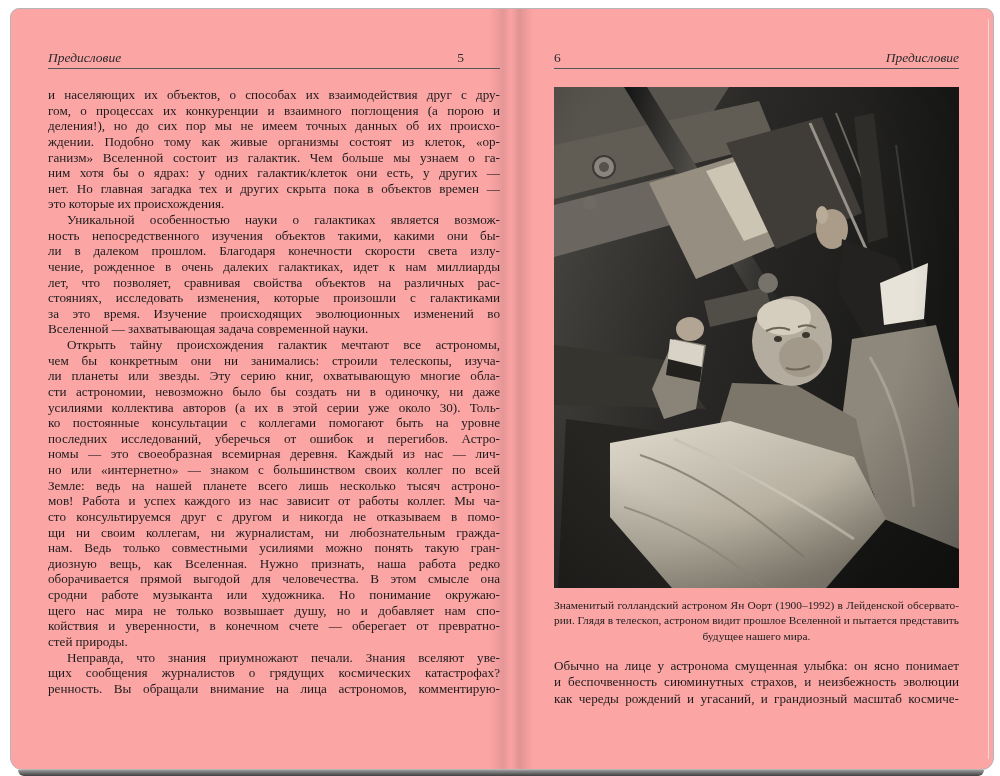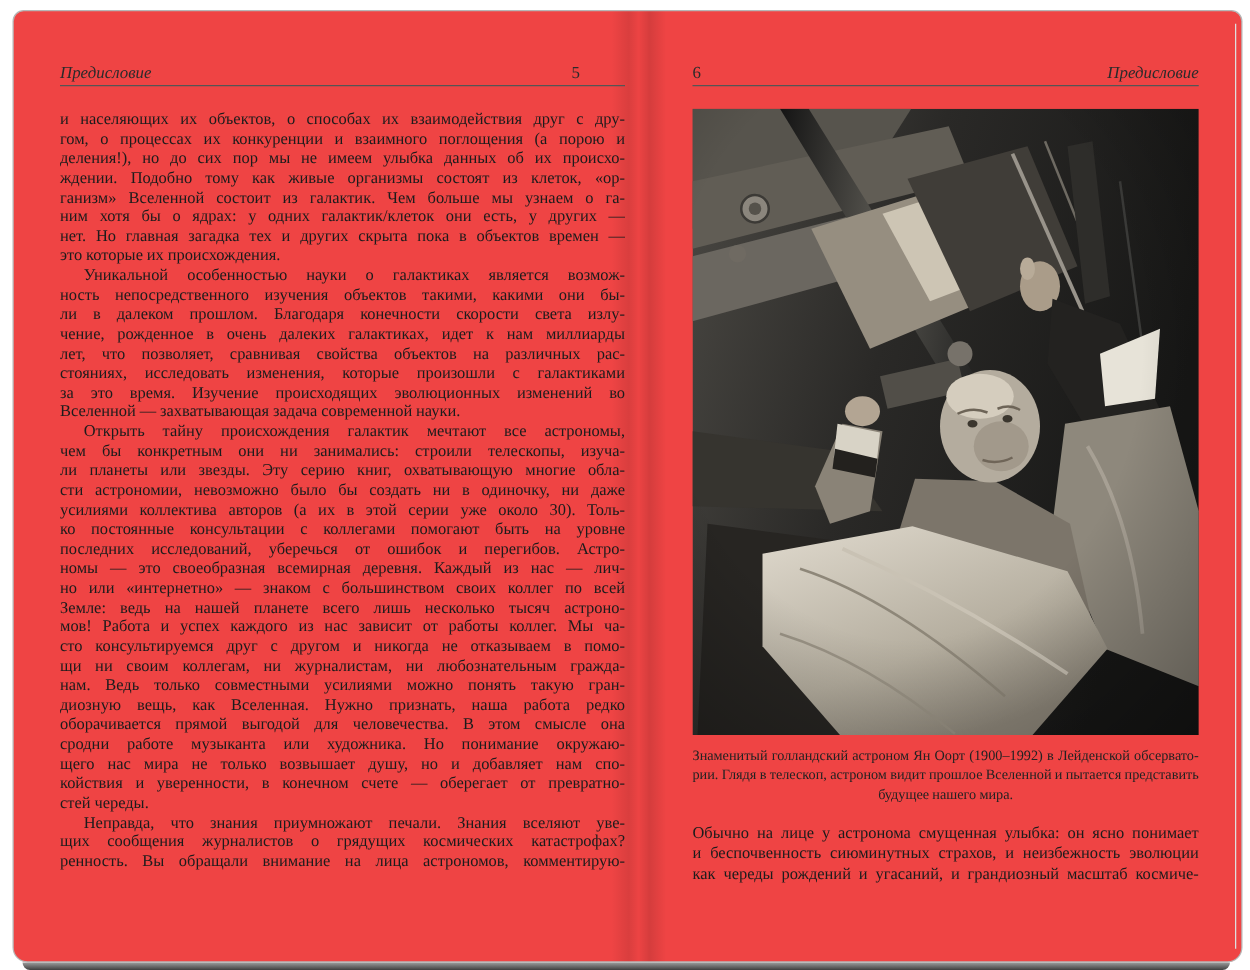--- a/index.html
+++ b/index.html
@@ -4,21 +4,21 @@
 <style>
   html,body{margin:0;padding:0;}
   body{
     width:1000px;height:776px;position:relative;overflow:hidden;
     background:#ffffff;
     font-family:"Liberation Serif","DejaVu Serif",serif;
     color:#1f1f1f;
   }
   .book{
     position:absolute;left:10px;top:8px;width:982px;height:760px;
-    background:#ef4444;border:1px solid #b6b6b6;
+    background:#fca5a5;border:1px solid #b6b6b6;
     border-radius:9px 9px 12px 12px;
   }
   .book::after{ 
     content:"";position:absolute;top:10px;bottom:10px;right:4px;width:1px;
     background:#dedede;
   }
   .bottom-edge{
     position:absolute;left:18px;top:770px;width:966px;height:6px;
     background:linear-gradient(180deg,#9b9b9b,#3f3f3f);
     border-radius:0 0 6px 6px;
@@ -59,21 +59,21 @@
   <div class="page-content lp">
     <div class="pg-header">
       <span class="running-title">Предисловие</span>
       <span class="page-num">5</span>
     </div>
     <div class="rule"></div>
     <div class="body-text" id="left-body">
         <div class="para">
           <div class="line">и населяющих их объектов, о способах их взаимодействия друг с дру-</div>
           <div class="line">гом, о процессах их конкуренции и взаимного поглощения (а порою и</div>
-          <div class="line">деления!), но до сих пор мы не имеем улыбка данных об их происхо-</div>
+          <div class="line">деления!), но до сих пор мы не имеем точных данных об их происхо-</div>
           <div class="line">ждении. Подобно тому как живые организмы состоят из клеток, «ор-</div>
           <div class="line">ганизм» Вселенной состоит из галактик. Чем больше мы узнаем о га-</div>
           <div class="line">ним хотя бы о ядрах: у одних галактик/клеток они есть, у других —</div>
           <div class="line">нет. Но главная загадка тех и других скрыта пока в объектов времен —</div>
           <div class="line last">это которые их происхождения.</div>
         </div>
         <div class="para indent">
           <div class="line">Уникальной особенностью науки о галактиках является возмож-</div>
           <div class="line">ность непосредственного изучения объектов такими, какими они бы-</div>
           <div class="line">ли в далеком прошлом. Благодаря конечности скорости света излу-</div>
@@ -96,21 +96,21 @@
           <div class="line">Земле: ведь на нашей планете всего лишь несколько тысяч астроно-</div>
           <div class="line">мов! Работа и успех каждого из нас зависит от работы коллег. Мы ча-</div>
           <div class="line">сто консультируемся друг с другом и никогда не отказываем в помо-</div>
           <div class="line">щи ни своим коллегам, ни журналистам, ни любознательным гражда-</div>
           <div class="line">нам. Ведь только совместными усилиями можно понять такую гран-</div>
           <div class="line">диозную вещь, как Вселенная. Нужно признать, наша работа редко</div>
           <div class="line">оборачивается прямой выгодой для человечества. В этом смысле она</div>
           <div class="line">сродни работе музыканта или художника. Но понимание окружаю-</div>
           <div class="line">щего нас мира не только возвышает душу, но и добавляет нам спо-</div>
           <div class="line">койствия и уверенности, в конечном счете — оберегает от превратно-</div>
-          <div class="line last">стей череды.</div>
+          <div class="line last">стей природы.</div>
         </div>
         <div class="para indent">
           <div class="line">Неправда, что знания приумножают печали. Знания вселяют уве-</div>
           <div class="line">щих сообщения журналистов о грядущих космических катастрофах?</div>
           <div class="line">ренность. Вы обращали внимание на лица астрономов, комментирую-</div>
         </div>
       </div>
   </div>
 
   <div class="page-content rp">

